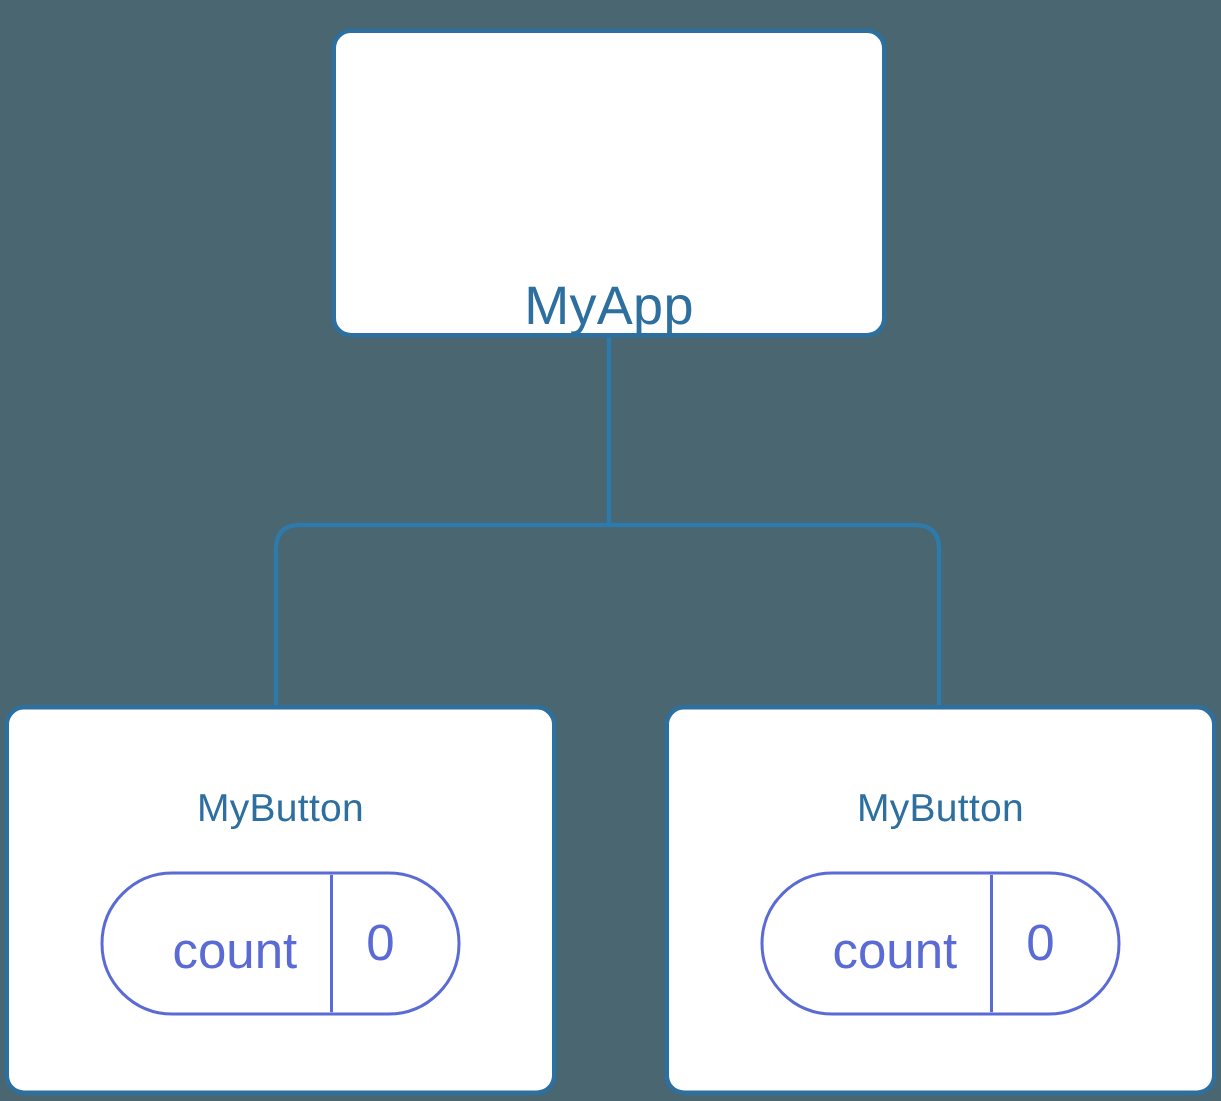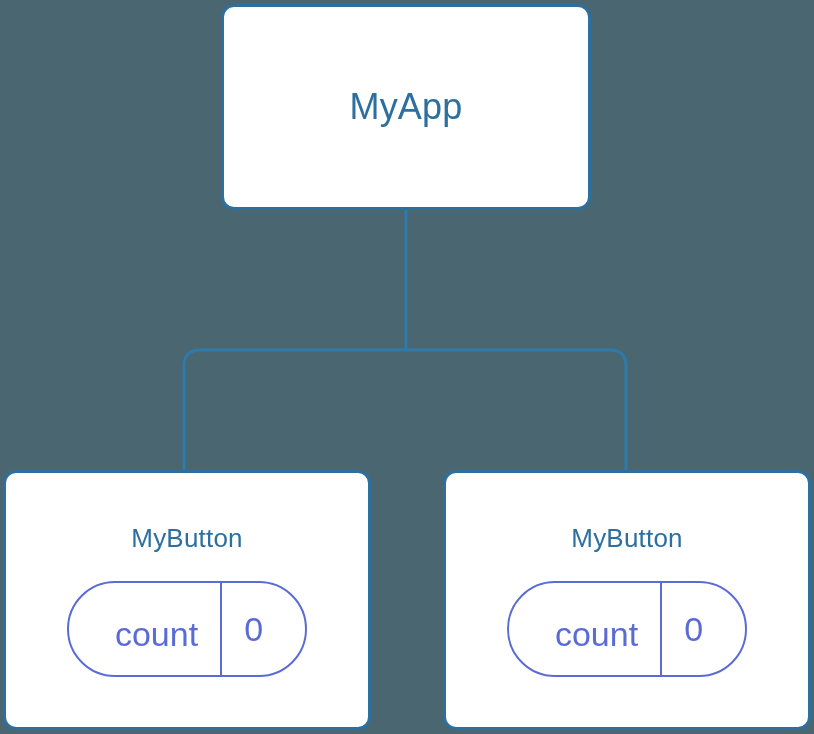--- a/index.html
+++ b/index.html
@@ -38,24 +38,24 @@
     background: #ffffff;
     border: 3px solid #2d6f9e;
     border-radius: 13px;
     display: flex;
     flex-direction: column;
     align-items: center;
   }
 
   .node-root {
     left: 221px;
-    top: 4px;
+    top: 19px;
     width: 370px;
     height: 206px;
-    justify-content: center;
+    justify-content: flex-end;
   }
 
   .node-child {
     top: 470px;
     width: 368px;
     height: 260px;
     justify-content: flex-start;
   }
   .node-child.left  { left: 3px; }
   .node-child.right { left: 443px; }

